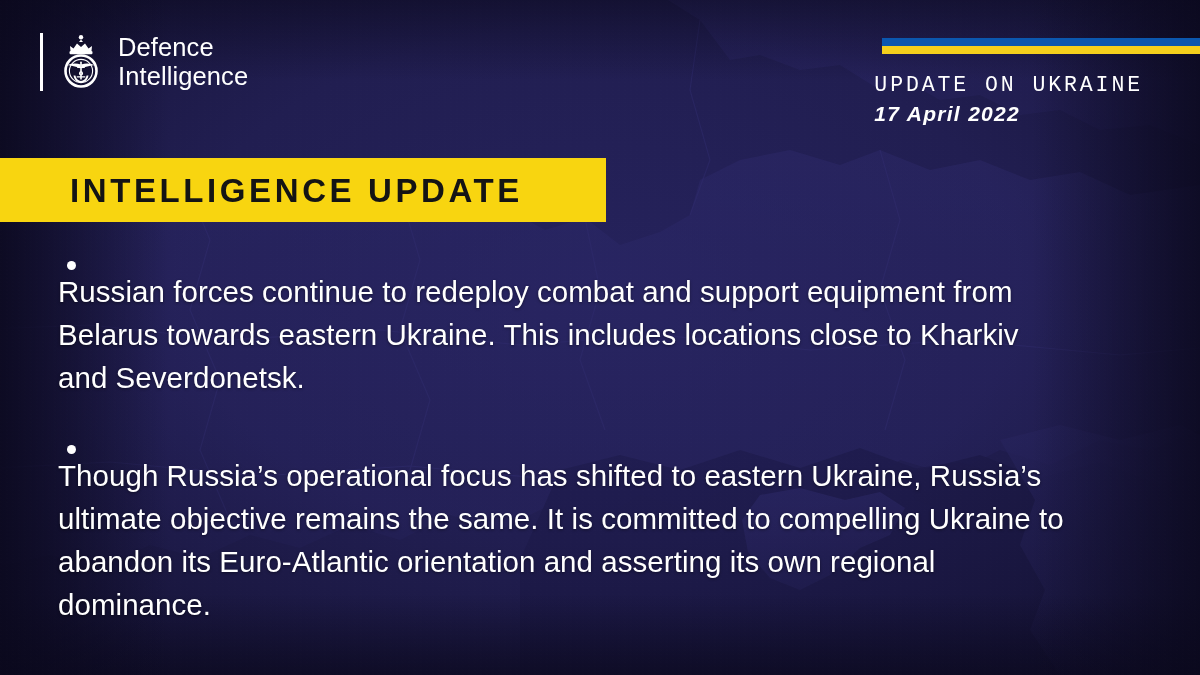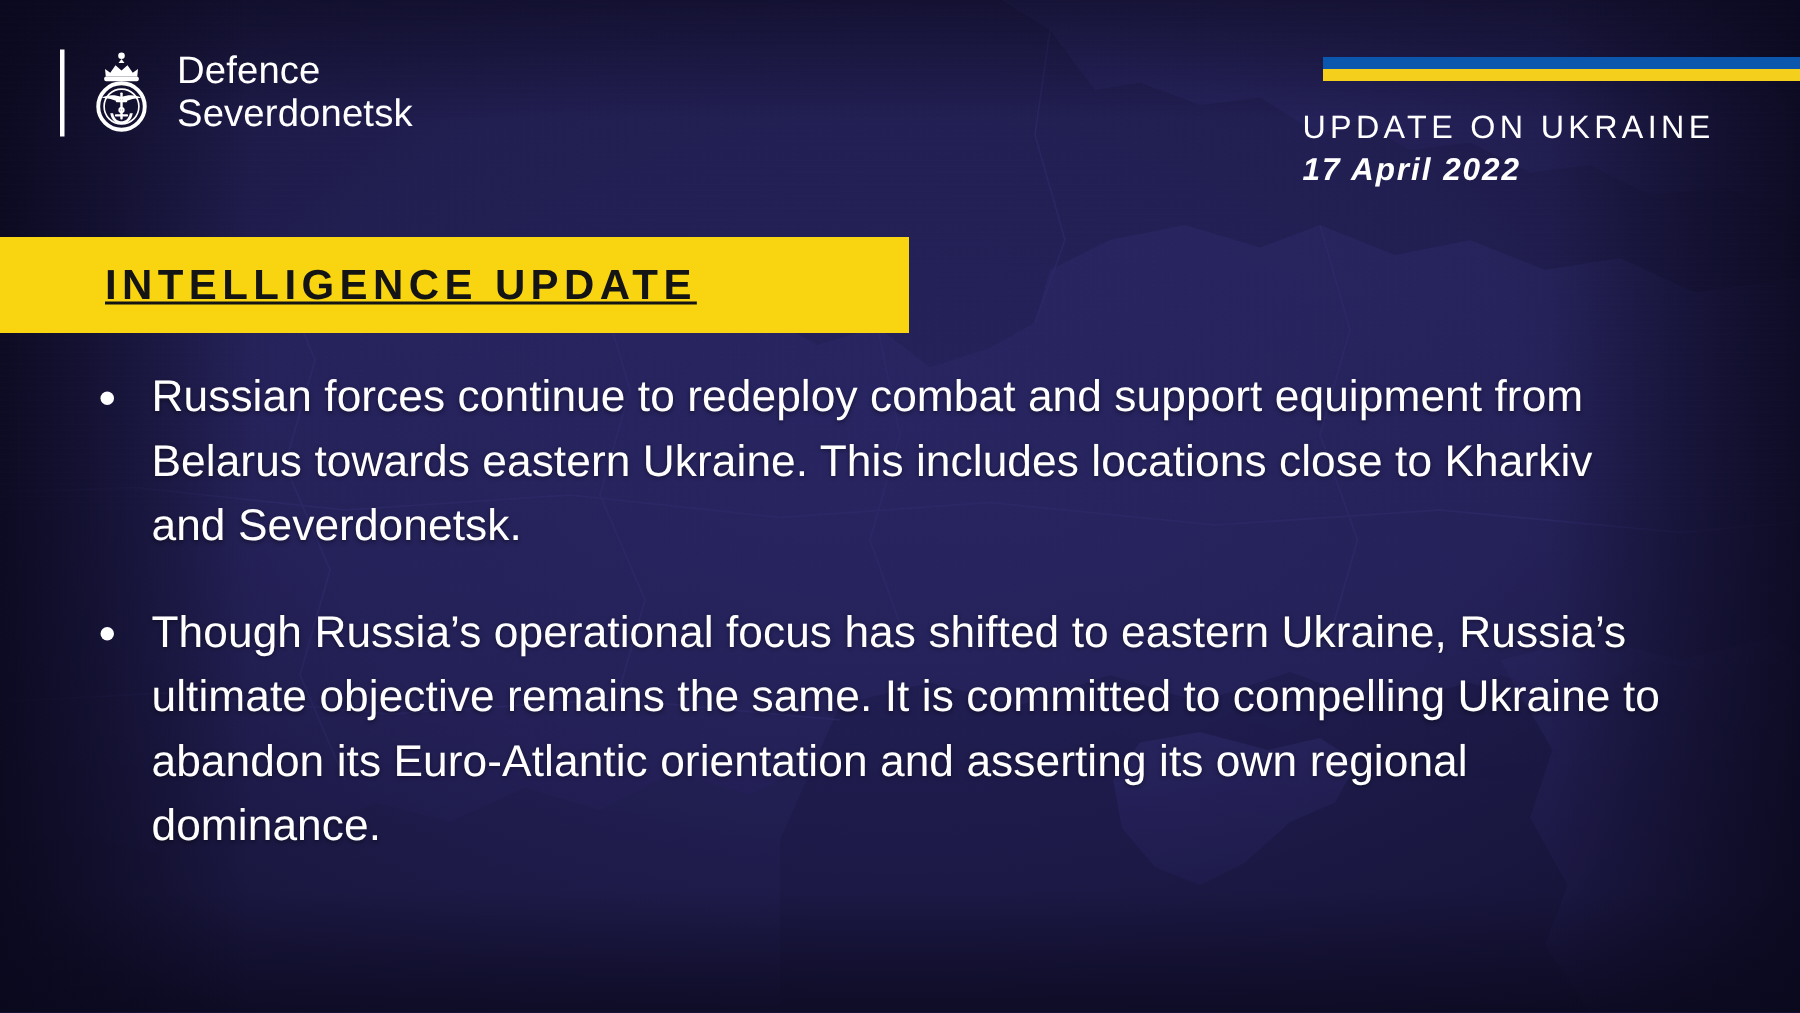--- a/index.html
+++ b/index.html
@@ -103,20 +103,21 @@
     top: 72px;
     text-align: left;
     color: #ffffff;
   }
   .update-title {
     font-size: 21.5px;
     letter-spacing: 2.9px;
     font-weight: 400;
     line-height: 26px;
     white-space: pre;
+    font-family: Liberation Mono, monospace;
   }
   .update-date {
     font-size: 21px;
     font-style: italic;
     font-weight: 700;
     letter-spacing: 1.3px;
     line-height: 28px;
     margin-top: 2px;
     white-space: pre;
   }
@@ -127,40 +128,40 @@
     left: 0;
     top: 158px;
     width: 606px;
     height: 64px;
     background: #f8d510;
     display: flex;
     align-items: center;
   }
   .banner-text {
     color: #141414;
-    font-size: 28px;
+    font-size: 33px;
     font-weight: 700;
     letter-spacing: 3.6px;
     margin-left: 70px;
     line-height: 1;
     white-space: pre;
-    text-decoration: underline;
   }
 
   
   .bullets {
     position: absolute;
     left: 58px;
     top: 243px;
     width: 1110px;
   }
   .bullet-row {
     display: flex;
     align-items: flex-start;
     margin-bottom: 28px;
+    flex-direction: column;
   }
   .bullet-row:last-child { margin-bottom: 0; }
   .bullet-dot {
     flex: none;
     width: 9px;
     height: 9px;
     border-radius: 50%;
     background: #ffffff;
     margin-top: 18px;
     margin-right: 25px;
@@ -255,21 +256,21 @@
           <rect x="20.2" y="33.6" width="7.6" height="1.5" rx="0.6"></rect>
 
           <circle cx="24" cy="40.4" r="1.5" fill="none" stroke="#ffffff" stroke-width="1.2"></circle>
           <path d="M16.5 42.5 C17.4 47.6 20.6 49.8 24 49.8 C27.4 49.8 30.6 47.6 31.5 42.5
                    L29.6 42.5 C28.8 46.2 26.6 47.9 24 47.9 C21.4 47.9 19.2 46.2 18.4 42.5 Z"></path>
           <rect x="19.6" y="43.2" width="8.8" height="1.4" rx="0.6"></rect>
         </g>
       </svg>
     </div>
 
-    <div class="brand-text"><span>Defence</span><br><span>Severdonetsk</span></div>
+    <div class="brand-text"><span>Defence</span><br><span>Intelligence</span></div>
   </div>
 
   <div class="flagbar">
     <div class="flagbar-blue"></div>
     <div class="flagbar-yellow"></div>
   </div>
 
   <div class="update-block">
     <div class="update-title">UPDATE ON UKRAINE</div>
     <div class="update-date">17 April 2022</div>

